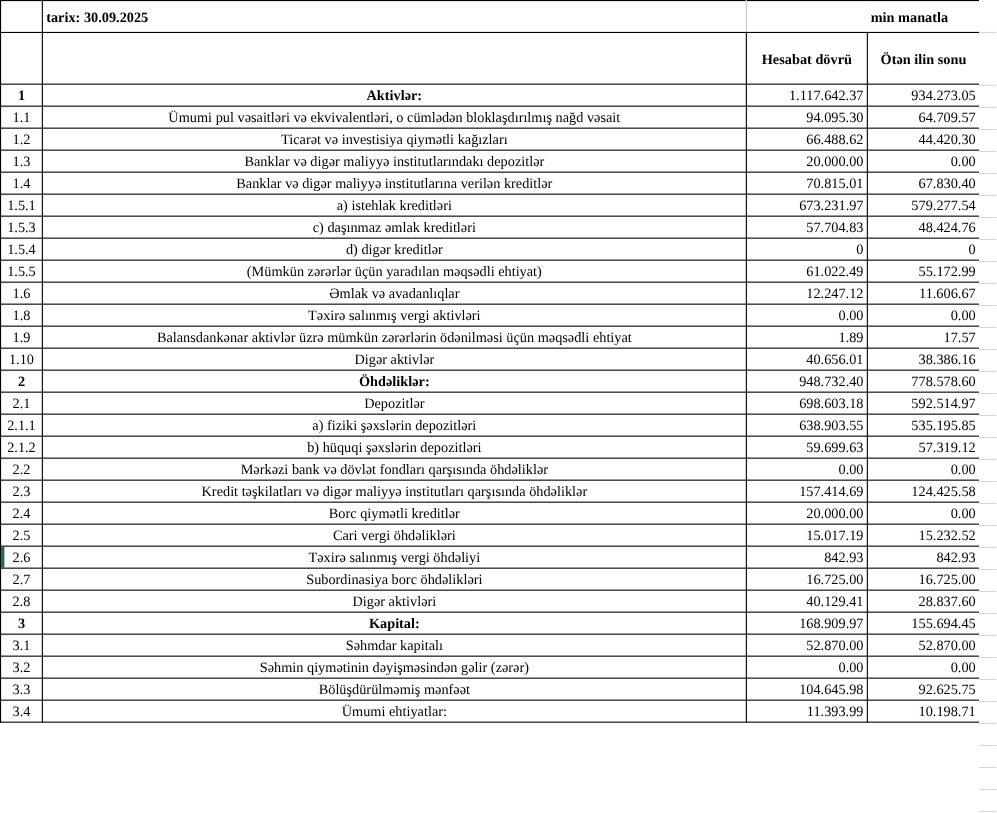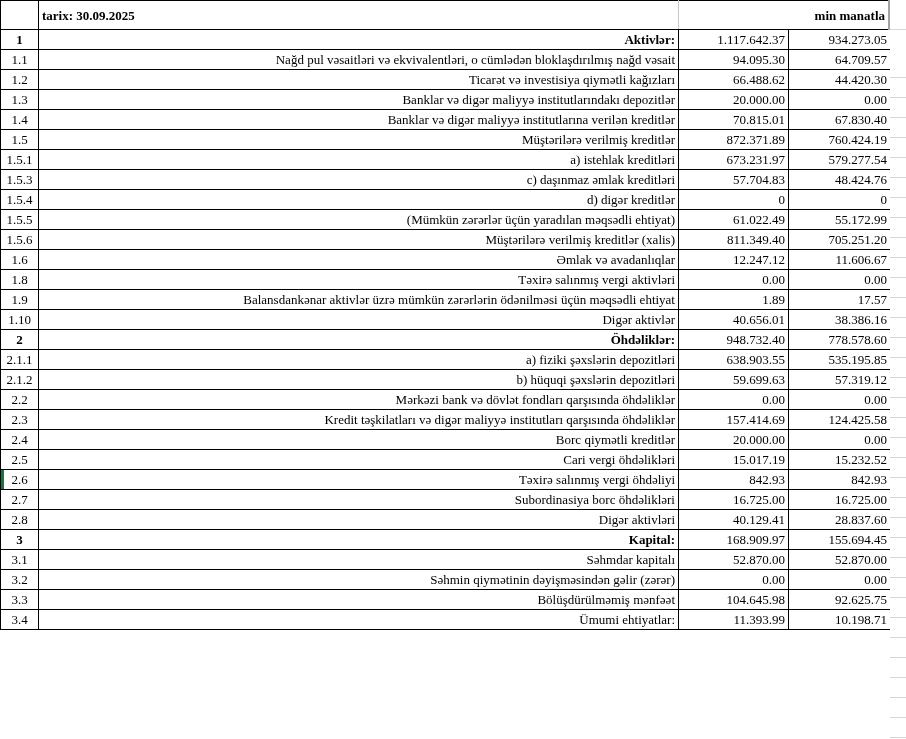--- a/index.html
+++ b/index.html
@@ -30,34 +30,34 @@
     overflow: hidden;
     white-space: nowrap;
     vertical-align: middle;
   }
   
   tr.toprow { height: 29px; }
   tr.toprow td { border-bottom: 1px solid #000; font-weight: bold; }
   td.top-a { border-right: 1px solid #000; }
   td.top-b { border-right: 1px solid #c9c9c9; }
   td.top-c { border-right: none; }
-  td.top-d { border-right: 5px solid #a3a3a3; text-align: right; padding-right: 5px; }
+  td.top-d { border-right: 2px solid #a3a3a3; padding-right: 5px; }
   
   tr.colhead { height: 47px; }
   tr.colhead td {
     border: 1px solid #000;
     font-weight: bold;
     text-align: center;
     vertical-align: middle;
   }
   
   tr.r { height: 20px; }
   tr.r td { border: 1px solid #000; }
   td.c-no { text-align: center; padding: 0 1px; }
-  td.c-label { text-align: right; }
+  td.c-label { text-align: center; }
   td.c-v1, td.c-v2 { text-align: right; padding-right: 4px; }
   tr.bold td.c-no, tr.bold td.c-label { font-weight: bold; }
   tr.green-left td.c-no { box-shadow: inset 3px 0 0 0 var(--marker-green, #1e7145); text-align: center; }
   
   .right-strip {
     position: absolute;
     left: 890px;
     top: 0;
     width: 16px;
     height: 739px;
@@ -84,29 +84,35 @@
       <col style="width:110px">
       <col style="width:102px">
     </colgroup>
     <tbody>
       <tr class="toprow">
         <td class="top-a"></td>
         <td class="top-b">tarix: 30.09.2025</td>
         <td class="top-c"></td>
         <td class="top-d">min manatla</td>
       </tr>
+      <tr class="colhead">
+        <td></td>
+        <td></td>
+        <td>Hesabat dövrü</td>
+        <td>Ötən ilin sonu</td>
+      </tr>
     <tr class="r bold">
     <td class="c-no">1</td>
     <td class="c-label">Aktivlər:</td>
     <td class="c-v1">1.117.642.37</td>
     <td class="c-v2">934.273.05</td>
   </tr>
         <tr class="r">
     <td class="c-no">1.1</td>
-    <td class="c-label">Nağd pul vəsaitləri və  ekvivalentləri, o cümlədən bloklaşdırılmış nağd vəsait</td>
+    <td class="c-label">Ümumi pul vəsaitləri və  ekvivalentləri, o cümlədən bloklaşdırılmış nağd vəsait</td>
     <td class="c-v1">94.095.30</td>
     <td class="c-v2">64.709.57</td>
   </tr>
         <tr class="r">
     <td class="c-no">1.2</td>
     <td class="c-label">Ticarət və investisiya qiymətli kağızları</td>
     <td class="c-v1">66.488.62</td>
     <td class="c-v2">44.420.30</td>
   </tr>
         <tr class="r">
@@ -115,26 +121,20 @@
     <td class="c-v1">20.000.00</td>
     <td class="c-v2">0.00</td>
   </tr>
         <tr class="r">
     <td class="c-no">1.4</td>
     <td class="c-label">Banklar və digər maliyyə institutlarına verilən kreditlər</td>
     <td class="c-v1">70.815.01</td>
     <td class="c-v2">67.830.40</td>
   </tr>
         <tr class="r">
-    <td class="c-no">1.5</td>
-    <td class="c-label">Müştərilərə verilmiş kreditlər</td>
-    <td class="c-v1">872.371.89</td>
-    <td class="c-v2">760.424.19</td>
-  </tr>
-        <tr class="r">
     <td class="c-no">1.5.1</td>
     <td class="c-label">a) istehlak kreditləri</td>
     <td class="c-v1">673.231.97</td>
     <td class="c-v2">579.277.54</td>
   </tr>
         <tr class="r">
     <td class="c-no">1.5.3</td>
     <td class="c-label">c) daşınmaz əmlak kreditləri</td>
     <td class="c-v1">57.704.83</td>
     <td class="c-v2">48.424.76</td>
@@ -143,26 +143,20 @@
     <td class="c-no">1.5.4</td>
     <td class="c-label">d) digər kreditlər</td>
     <td class="c-v1">0</td>
     <td class="c-v2">0</td>
   </tr>
         <tr class="r">
     <td class="c-no">1.5.5</td>
     <td class="c-label">(Mümkün zərərlər üçün yaradılan məqsədli ehtiyat)</td>
     <td class="c-v1">61.022.49</td>
     <td class="c-v2">55.172.99</td>
-  </tr>
-        <tr class="r">
-    <td class="c-no">1.5.6</td>
-    <td class="c-label">Müştərilərə verilmiş kreditlər (xalis)</td>
-    <td class="c-v1">811.349.40</td>
-    <td class="c-v2">705.251.20</td>
   </tr>
         <tr class="r">
     <td class="c-no">1.6</td>
     <td class="c-label">Əmlak və avadanlıqlar</td>
     <td class="c-v1">12.247.12</td>
     <td class="c-v2">11.606.67</td>
   </tr>
         <tr class="r">
     <td class="c-no">1.8</td>
     <td class="c-label">Təxirə salınmış vergi aktivləri</td>
@@ -179,20 +173,26 @@
     <td class="c-no">1.10</td>
     <td class="c-label">Digər aktivlər</td>
     <td class="c-v1">40.656.01</td>
     <td class="c-v2">38.386.16</td>
   </tr>
         <tr class="r bold">
     <td class="c-no">2</td>
     <td class="c-label">Öhdəliklər:</td>
     <td class="c-v1">948.732.40</td>
     <td class="c-v2">778.578.60</td>
+  </tr>
+        <tr class="r">
+    <td class="c-no">2.1</td>
+    <td class="c-label">Depozitlər</td>
+    <td class="c-v1">698.603.18</td>
+    <td class="c-v2">592.514.97</td>
   </tr>
         <tr class="r">
     <td class="c-no">2.1.1</td>
     <td class="c-label">a) fiziki şəxslərin depozitləri</td>
     <td class="c-v1">638.903.55</td>
     <td class="c-v2">535.195.85</td>
   </tr>
         <tr class="r">
     <td class="c-no">2.1.2</td>
     <td class="c-label">b) hüquqi şəxslərin depozitləri</td>

